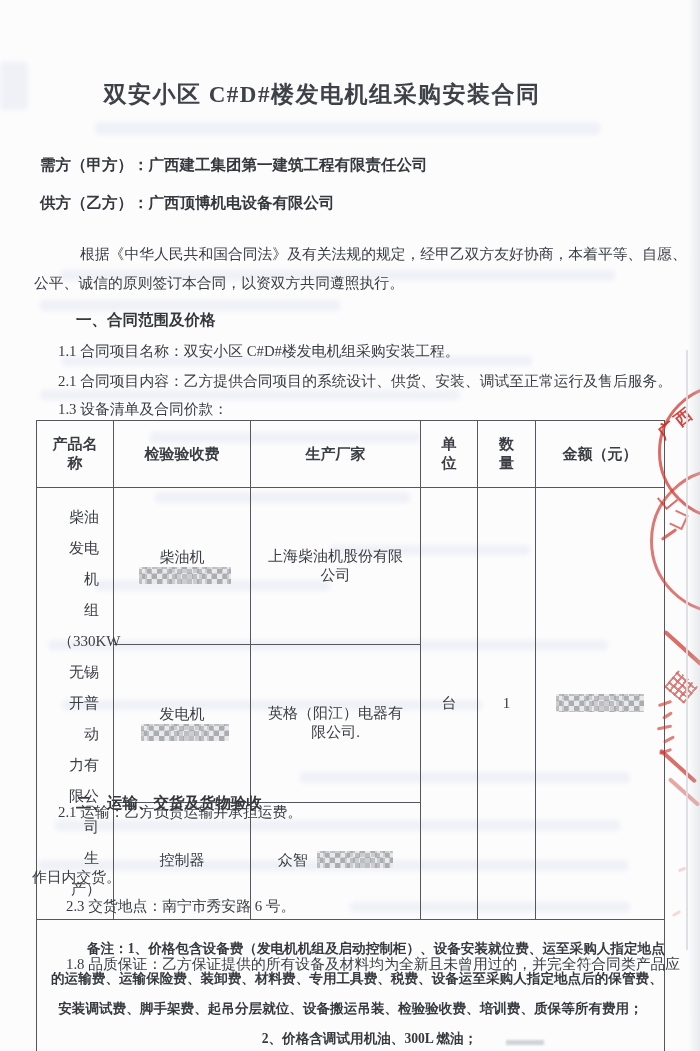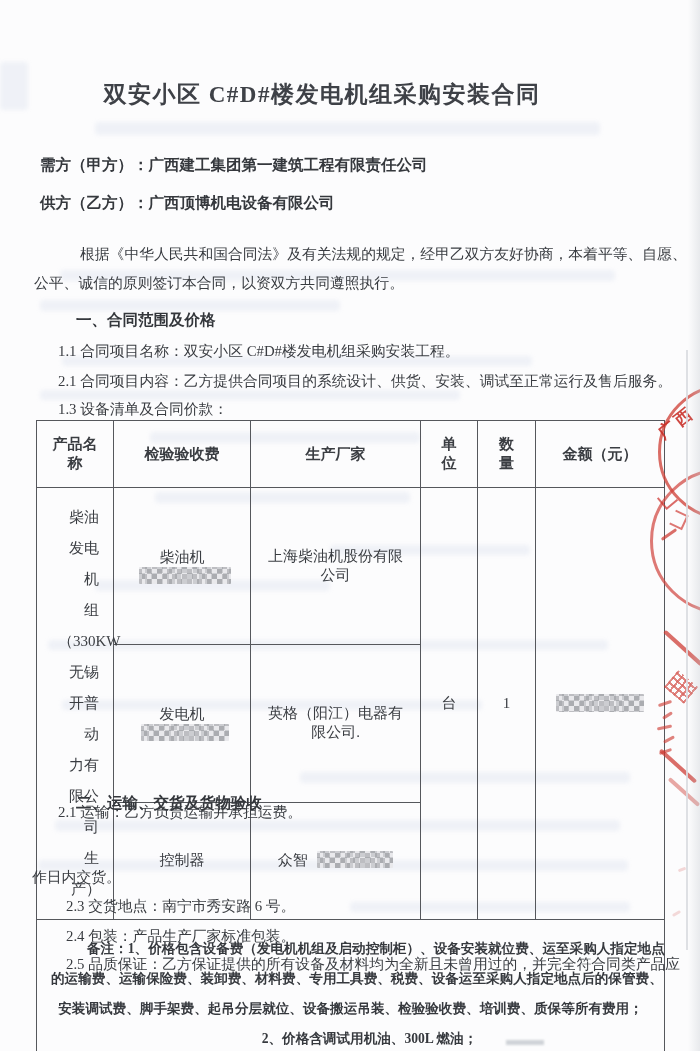--- a/index.html
+++ b/index.html
@@ -162,22 +162,21 @@
         <div class="rk numbered">3、价格未含电线、电缆费用。电缆为南宁银杉电缆，单价为 510.00 元/米，按实际测量计算。</div>
       </td>
     </tr>
   </tbody>
     </table>
 
   <div class="abs sec-head" style="top:772px;left:76px;margin-top:22px;">二、运输、交货及货物验收</div>
   <div class="abs body-line" style="top:804px;left:58px;">2.1 运输：乙方负责运输并承担运费。</div>
   <div class="abs body-line" style="top:869px;left:32px;">作日内交货。</div>
   <div class="abs body-line" style="top:898px;left:66px;">2.3 交货地点：南宁市秀安路 6 号。</div>
-  <div class="abs body-line" style="top:928px;left:66px;">2.4 包装：产品生产厂家标准包装。</div>
-  <div class="abs body-line" style="top:956px;left:66px;">2.5 品质保证：乙方保证提供的所有设备及材料均为全新且未曾用过的，并完全符合同类产品应</div>
+  <div class="abs body-line" style="top:956px;left:66px;">1.8 品质保证：乙方保证提供的所有设备及材料均为全新且未曾用过的，并完全符合同类产品应</div>
 
   <div class="seal-arc" style="left:658px;top:384px;width:130px;height:130px;"></div>
   <div class="seal-text" style="left:660px;top:424px;">广西</div>
 
   <div class="seal-arc" style="left:650px;top:468px;width:140px;height:140px;border-color:rgba(208,66,58,.7);"></div>
   <div class="blob" style="left:660px;top:492px;width:13px;height:13px;border:2.5px solid rgba(205,50,44,.72);border-right:none;border-top:none;transform:rotate(-40deg);"></div>
   <div class="blob" style="left:672px;top:512px;width:12px;height:12px;border:2.5px solid rgba(205,50,44,.66);border-left:none;transform:rotate(25deg);"></div>
   <div class="stroke" style="left:660px;top:533px;width:18px;height:3px;transform:rotate(-35deg);"></div>
 
   <div class="stroke" style="left:658px;top:646px;width:50px;height:4px;transform:rotate(42deg);"></div>

